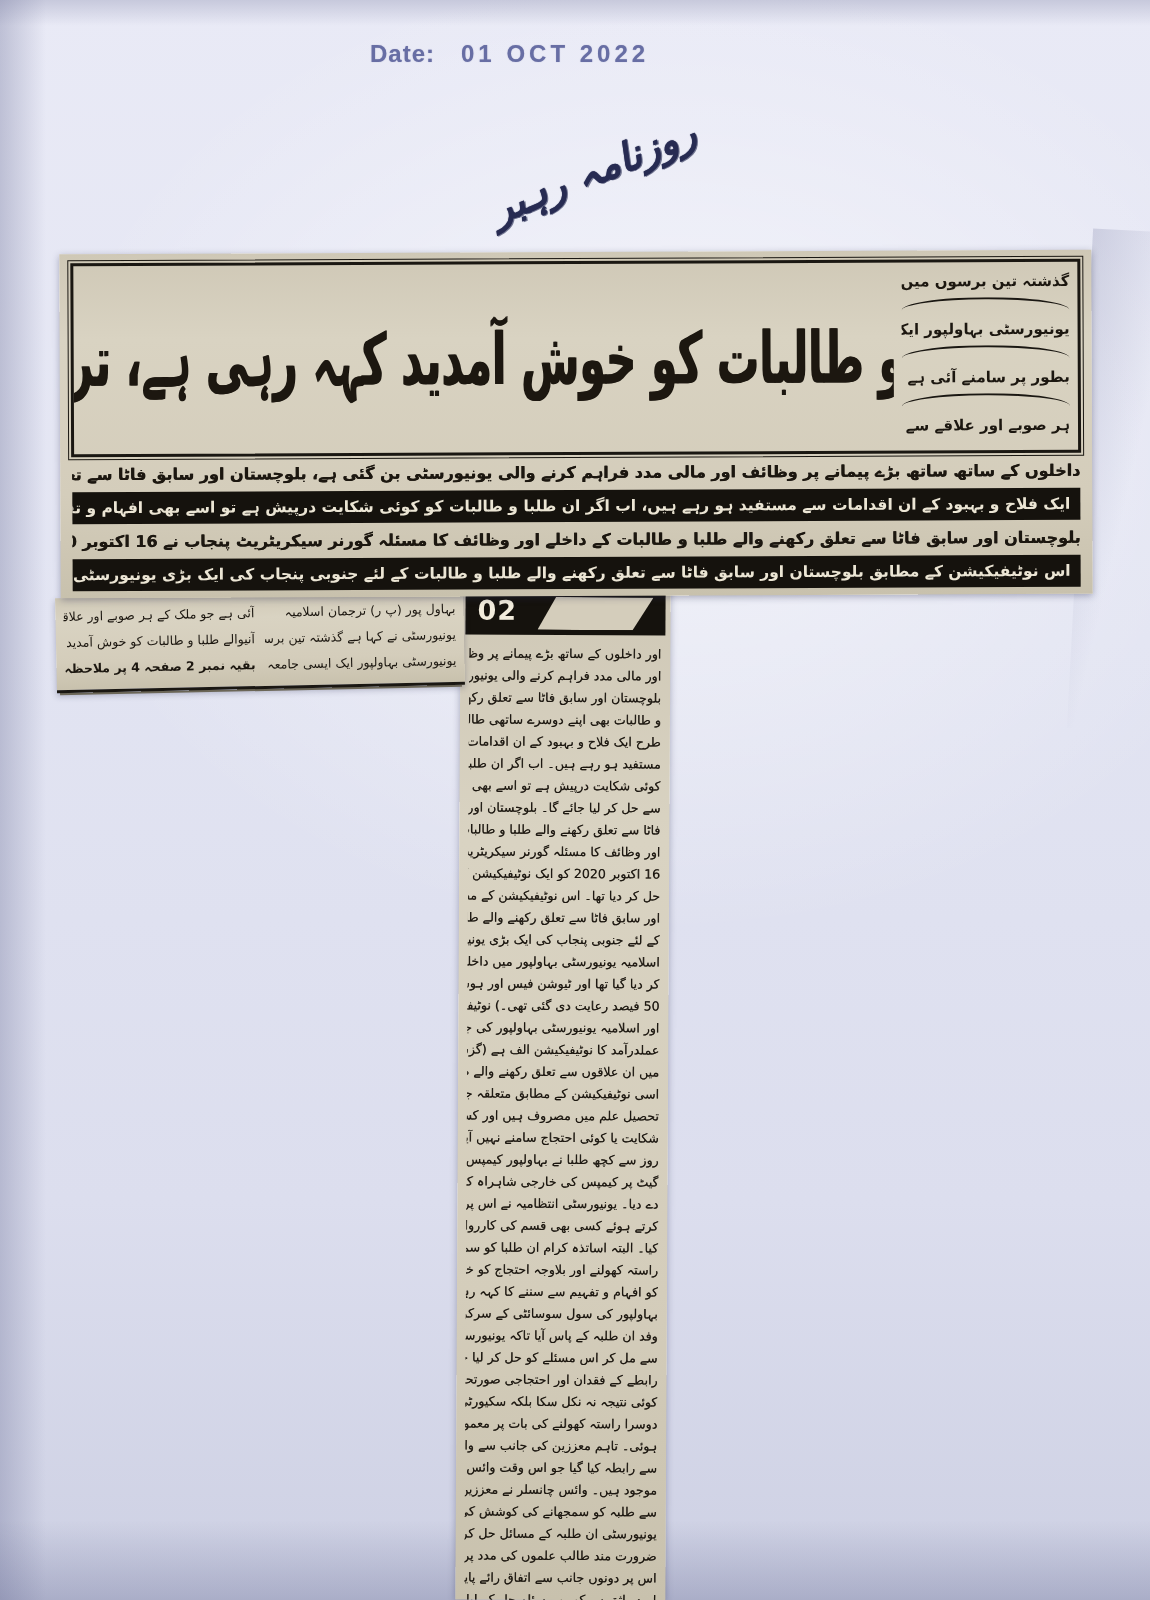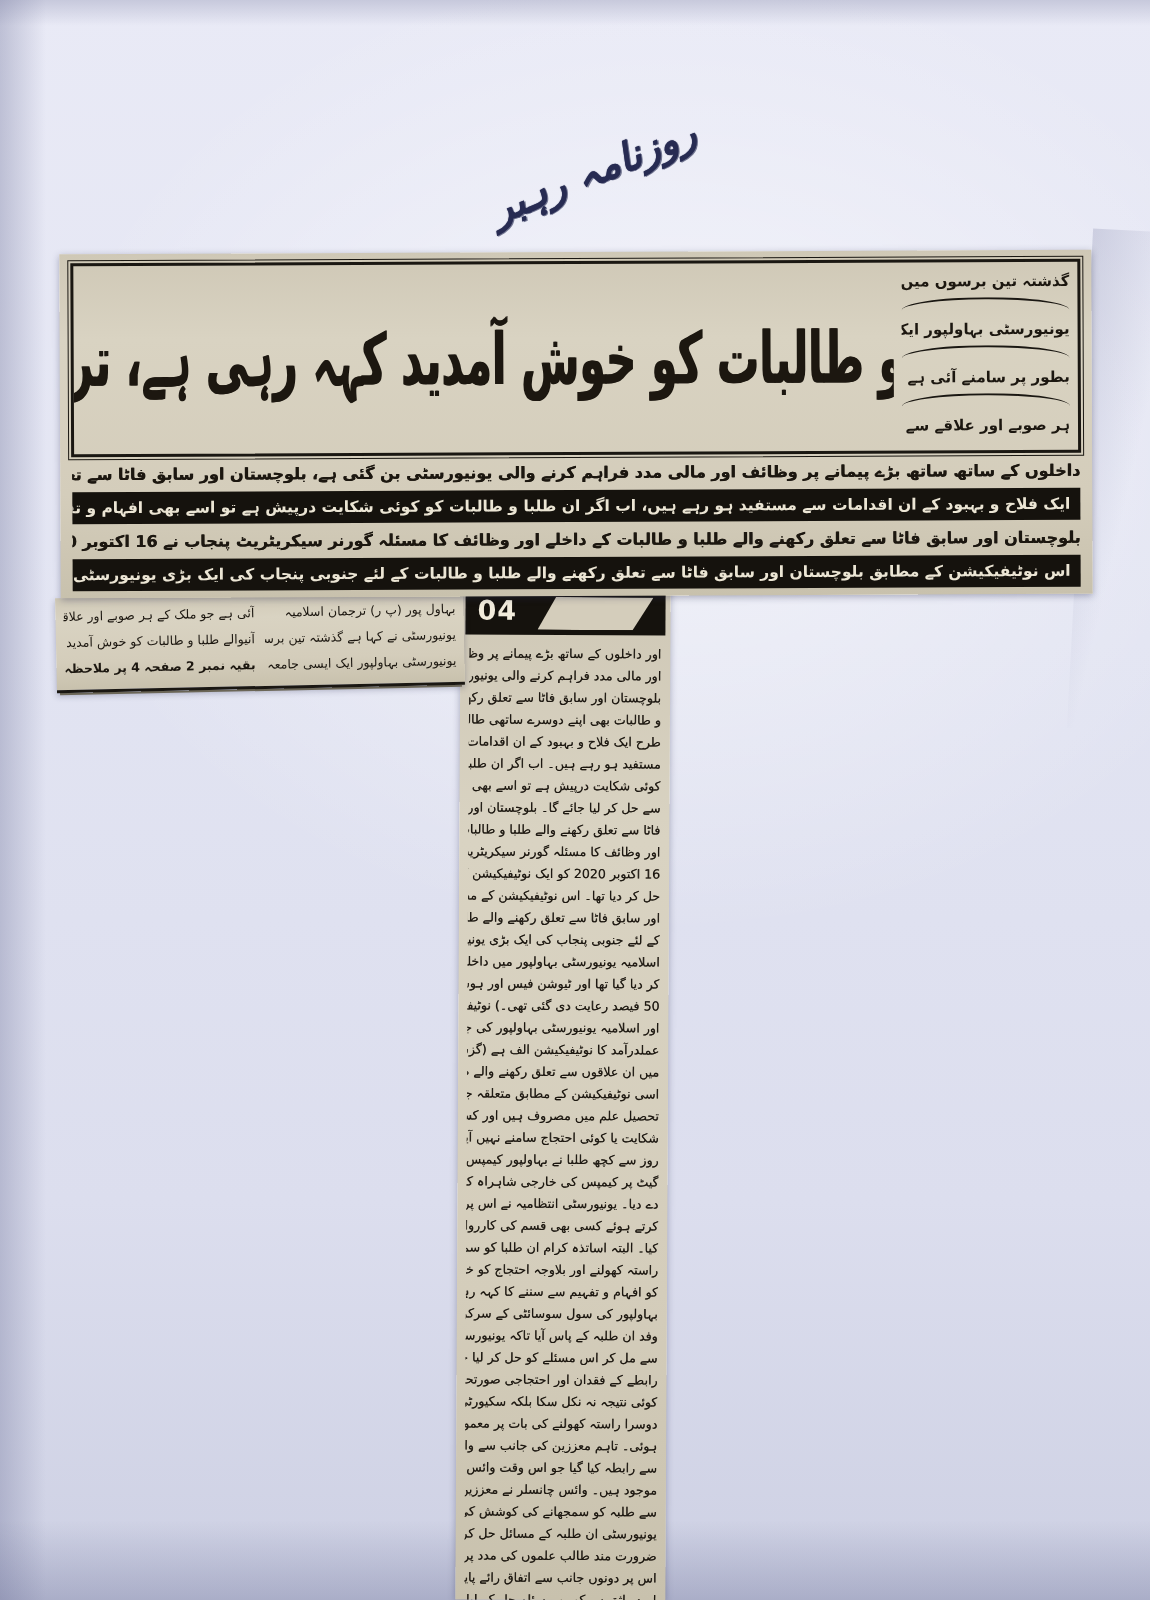--- a/index.html
+++ b/index.html
@@ -73,20 +73,23 @@
 </head>
 <body>
 
 <div id="page">
 
   <div class="shadow-top"></div>
   <div class="shadow-left"></div>
   <div class="crease-right"></div>
   <div class="shadow-bottom"></div>
 
+  <div class="stamp">
+    <span>Date:</span><span class="val">01 OCT 2022</span>
+  </div>
 
   <div class="handwriting">روزنامہ رہبر</div>
 
   <div class="clip headclip">
     <div class="hbox">
       <div class="kicker">
           <div class="kline">گذشتہ تین برسوں میں اسلامیہ</div>
           <div class="kline">یونیورسٹی بہاولپور ایک ایسی جامعہ</div>
           <div class="kline">بطور پر سامنے آئی ہے جو ملک کے</div>
           <div class="kline">ہر صوبے اور علاقے سے آنیوالے</div>
@@ -111,21 +114,21 @@
       <div class="lcol">
           <div class="bline">آئی ہے جو ملک کے ہر صوبے اور علاقے سے</div>
           <div class="bline">آنیوالے طلبا و طالبات کو خوش آمدید کہہ رہی ہے</div>
           <div class="bline">بقیہ نمبر 2 صفحہ 4 پر ملاحظہ کریں</div>
         </div>
     </div>
   </div>
 
   <div class="clip colclip">
     <div class="pgband">
-      <span class="pgnum">04</span>
+      <span class="pgnum">02</span>
       <span class="trap"></span>
     </div>
     <div class="cbody">
         <div class="bline">اور داخلوں کے ساتھ بڑے پیمانے پر وظائف</div>
         <div class="bline">اور مالی مدد فراہم کرنے والی یونیورسٹی بن گئی ہے۔</div>
         <div class="bline">بلوچستان اور سابق فاٹا سے تعلق رکھنے والے طلبا</div>
         <div class="bline">و طالبات بھی اپنے دوسرے ساتھی طالب علموں کی</div>
         <div class="bline">طرح ایک فلاح و بہبود کے ان اقدامات سے</div>
         <div class="bline">مستفید ہو رہے ہیں۔ اب اگر ان طلبا و طالبات کو</div>
         <div class="bline">کوئی شکایت درپیش ہے تو اسے بھی افہام و تفہیم</div>

